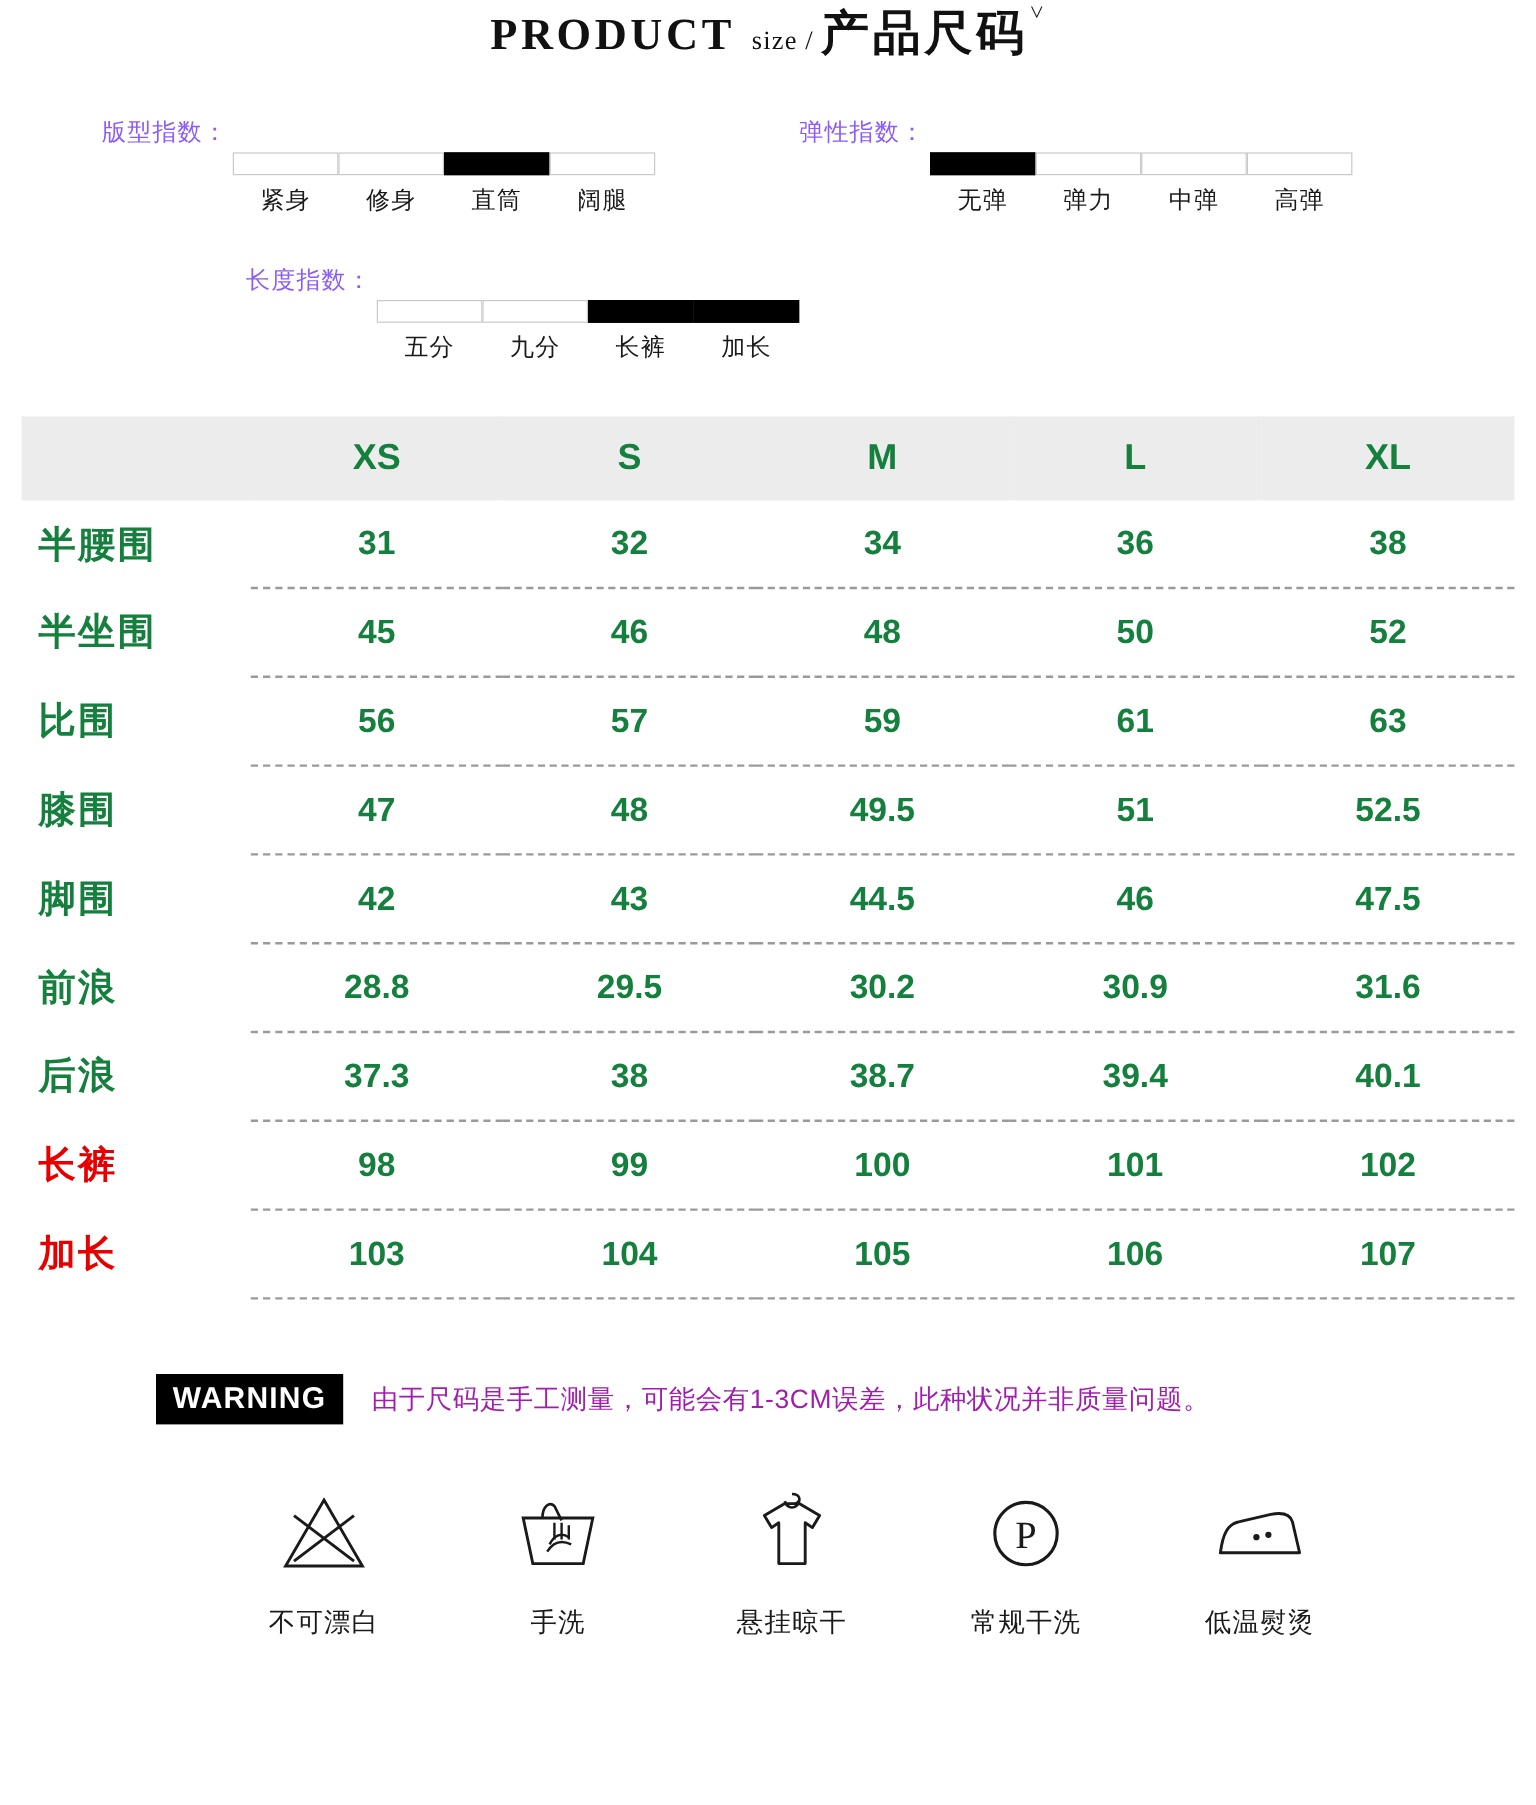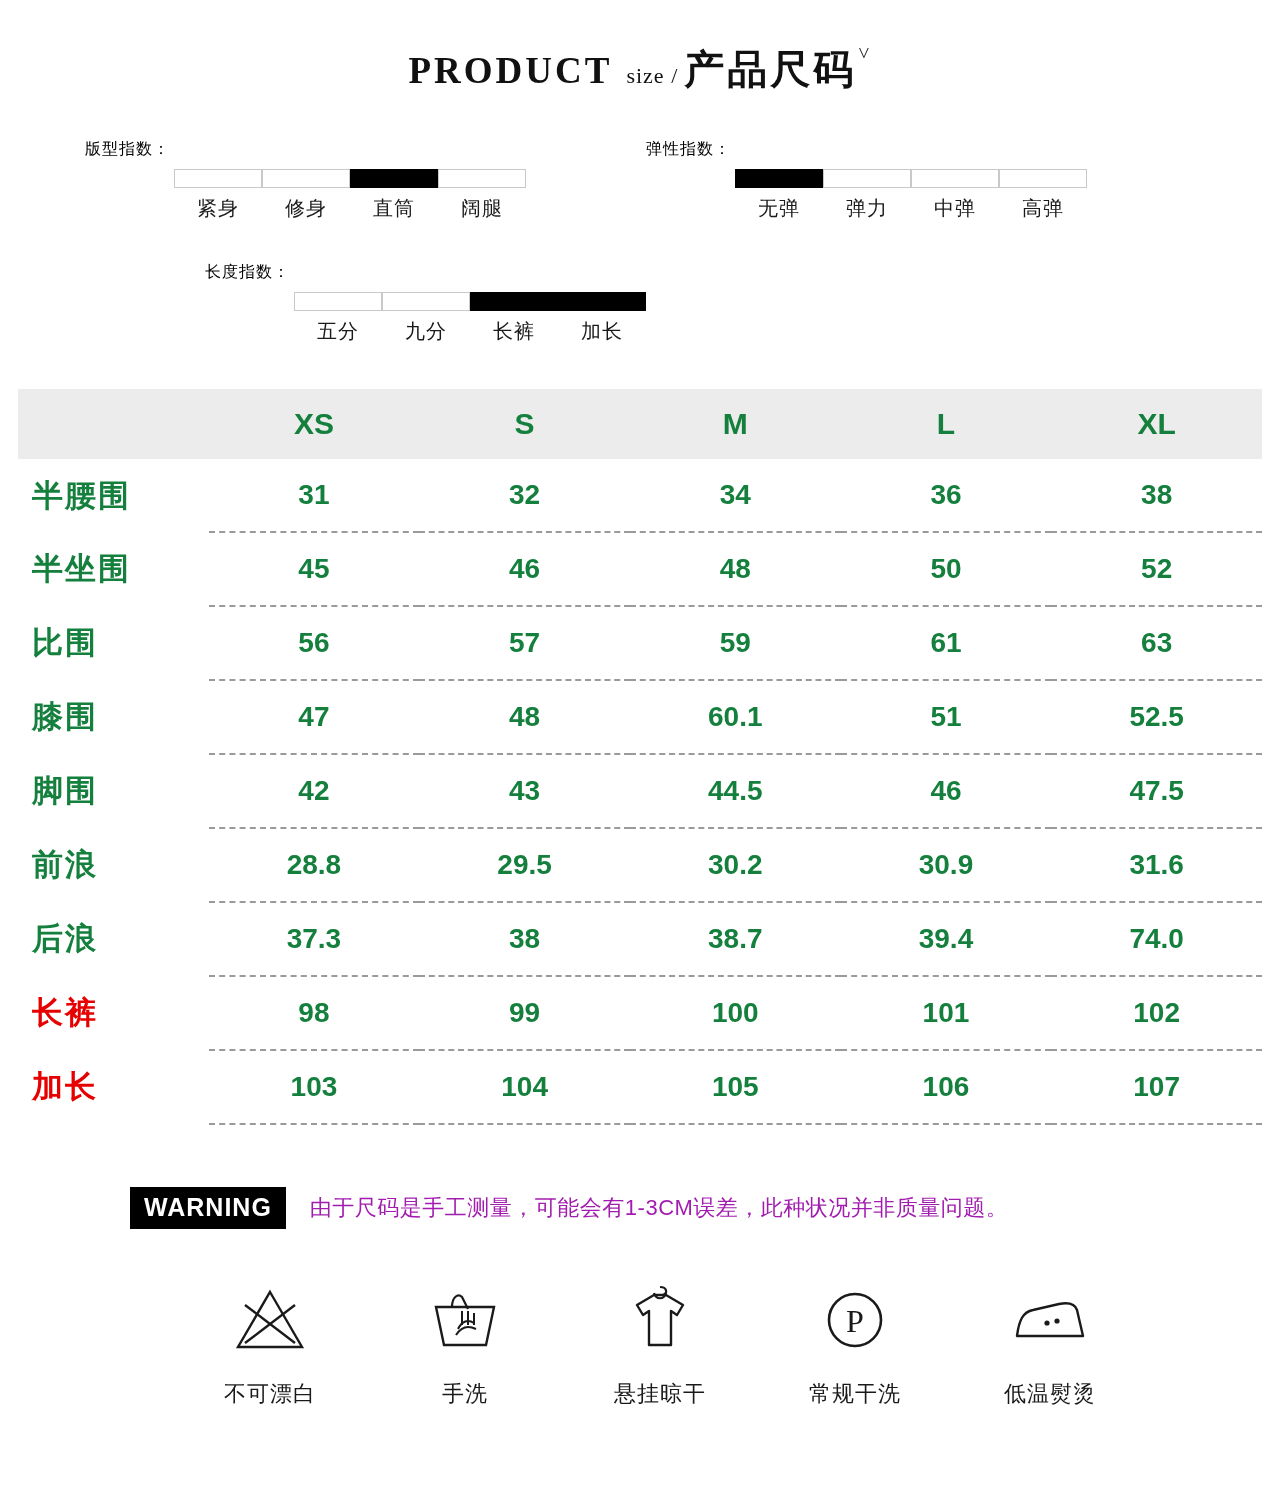--- a/index.html
+++ b/index.html
@@ -12,21 +12,20 @@
     height: 1504px;
     font-family: "Liberation Sans", sans-serif;
     color: #1a1a1a;
     position: relative;
     overflow: hidden;
   }
 
   
   .title-wrap {
     text-align: center;
-    padding-top: 42px;
   }
   .title {
     display: inline-block;
     font-family: "Liberation Serif", serif;
     font-size: 38px;
     letter-spacing: 2px;
     color: #111;
     white-space: nowrap;
   }
   .title .en {
@@ -61,22 +60,22 @@
     column-gap: 0px;
   }
   .meter {
     display: flex;
     align-items: flex-start;
   }
   .meter.right {
     padding-left: 120px;
   }
   .meter-label {
-    font-size: 16px;
-    color: #000000;
+    font-size: 20px;
+    color: #8b5cf6;
     white-space: nowrap;
     padding-top: 6px;
     letter-spacing: 1px;
   }
   .meter-bars {
     display: flex;
     margin-left: 4px;
   }
   .seg {
     width: 88px;
@@ -316,21 +315,21 @@
         <td>56</td>
         <td>57</td>
         <td>59</td>
         <td>61</td>
         <td>63</td>
       </tr>
       <tr>
         <td class="rowhead">膝围</td>
         <td>47</td>
         <td>48</td>
-        <td>60.1</td>
+        <td>49.5</td>
         <td>51</td>
         <td>52.5</td>
       </tr>
       <tr>
         <td class="rowhead">脚围</td>
         <td>42</td>
         <td>43</td>
         <td>44.5</td>
         <td>46</td>
         <td>47.5</td>
@@ -342,21 +341,21 @@
         <td>30.2</td>
         <td>30.9</td>
         <td>31.6</td>
       </tr>
       <tr>
         <td class="rowhead">后浪</td>
         <td>37.3</td>
         <td>38</td>
         <td>38.7</td>
         <td>39.4</td>
-        <td>74.0</td>
+        <td>40.1</td>
       </tr>
       <tr>
         <td class="rowhead hl">长裤</td>
         <td>98</td>
         <td>99</td>
         <td>100</td>
         <td>101</td>
         <td>102</td>
       </tr>
       <tr>

